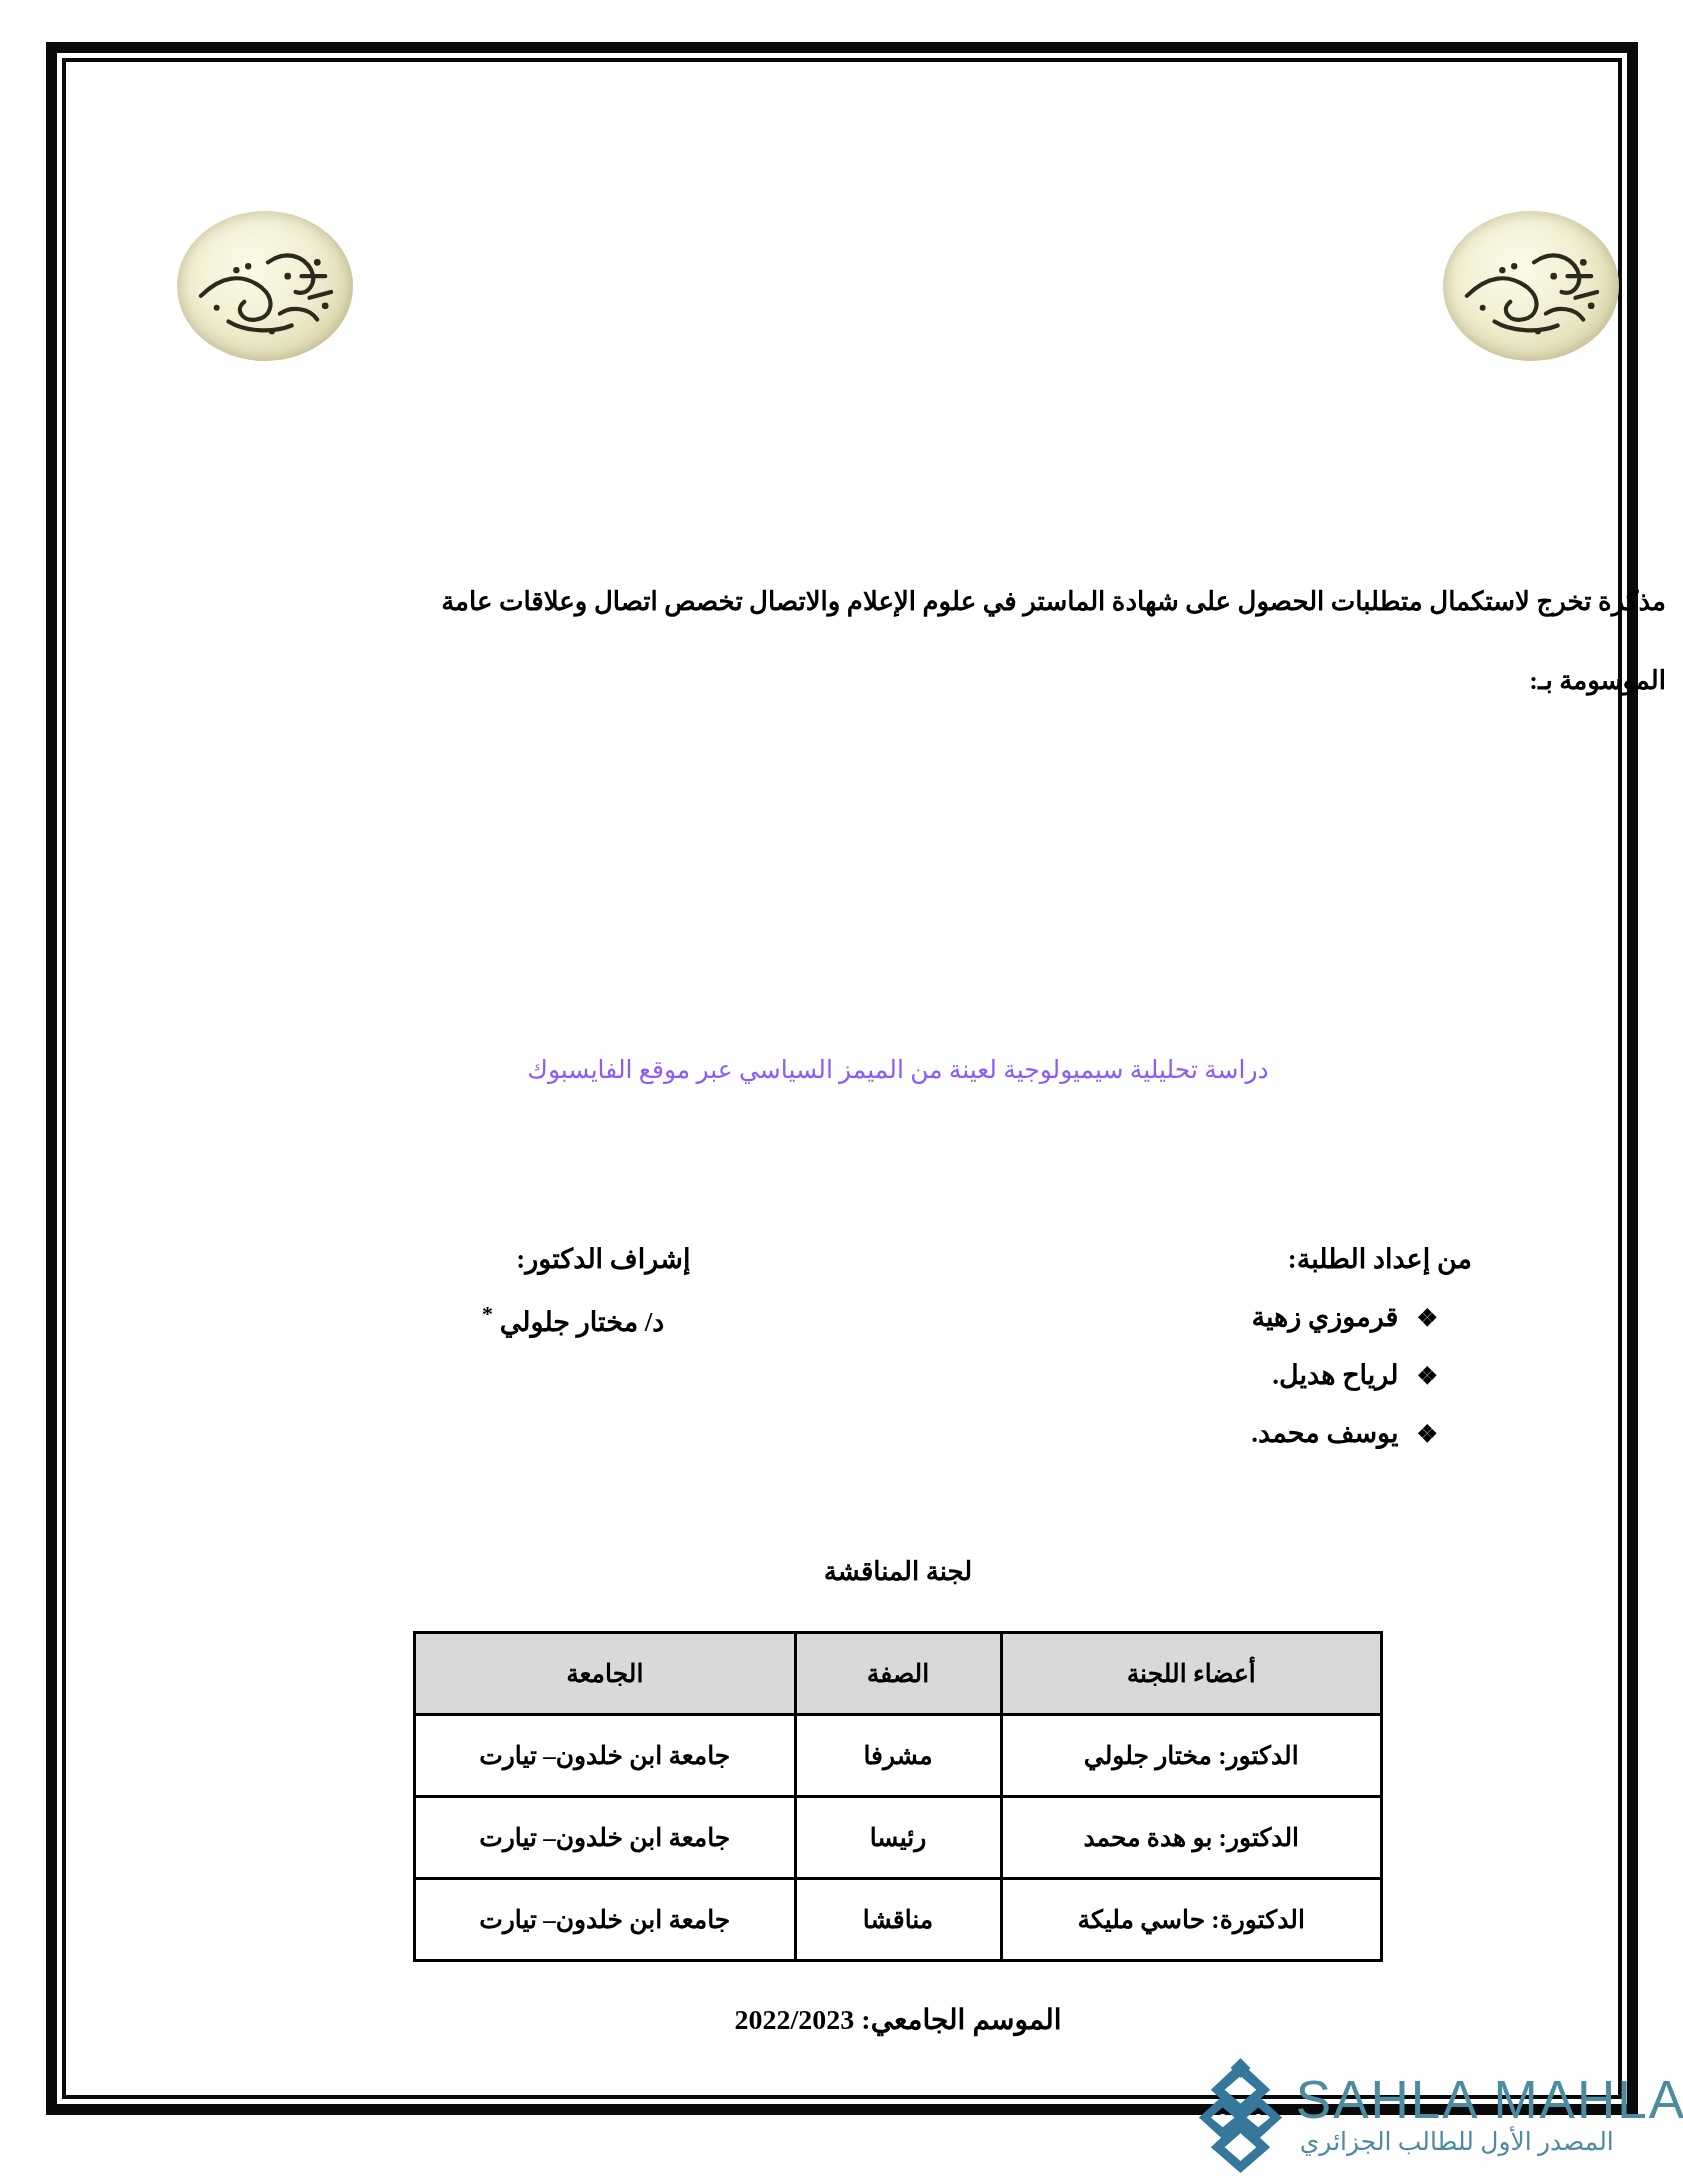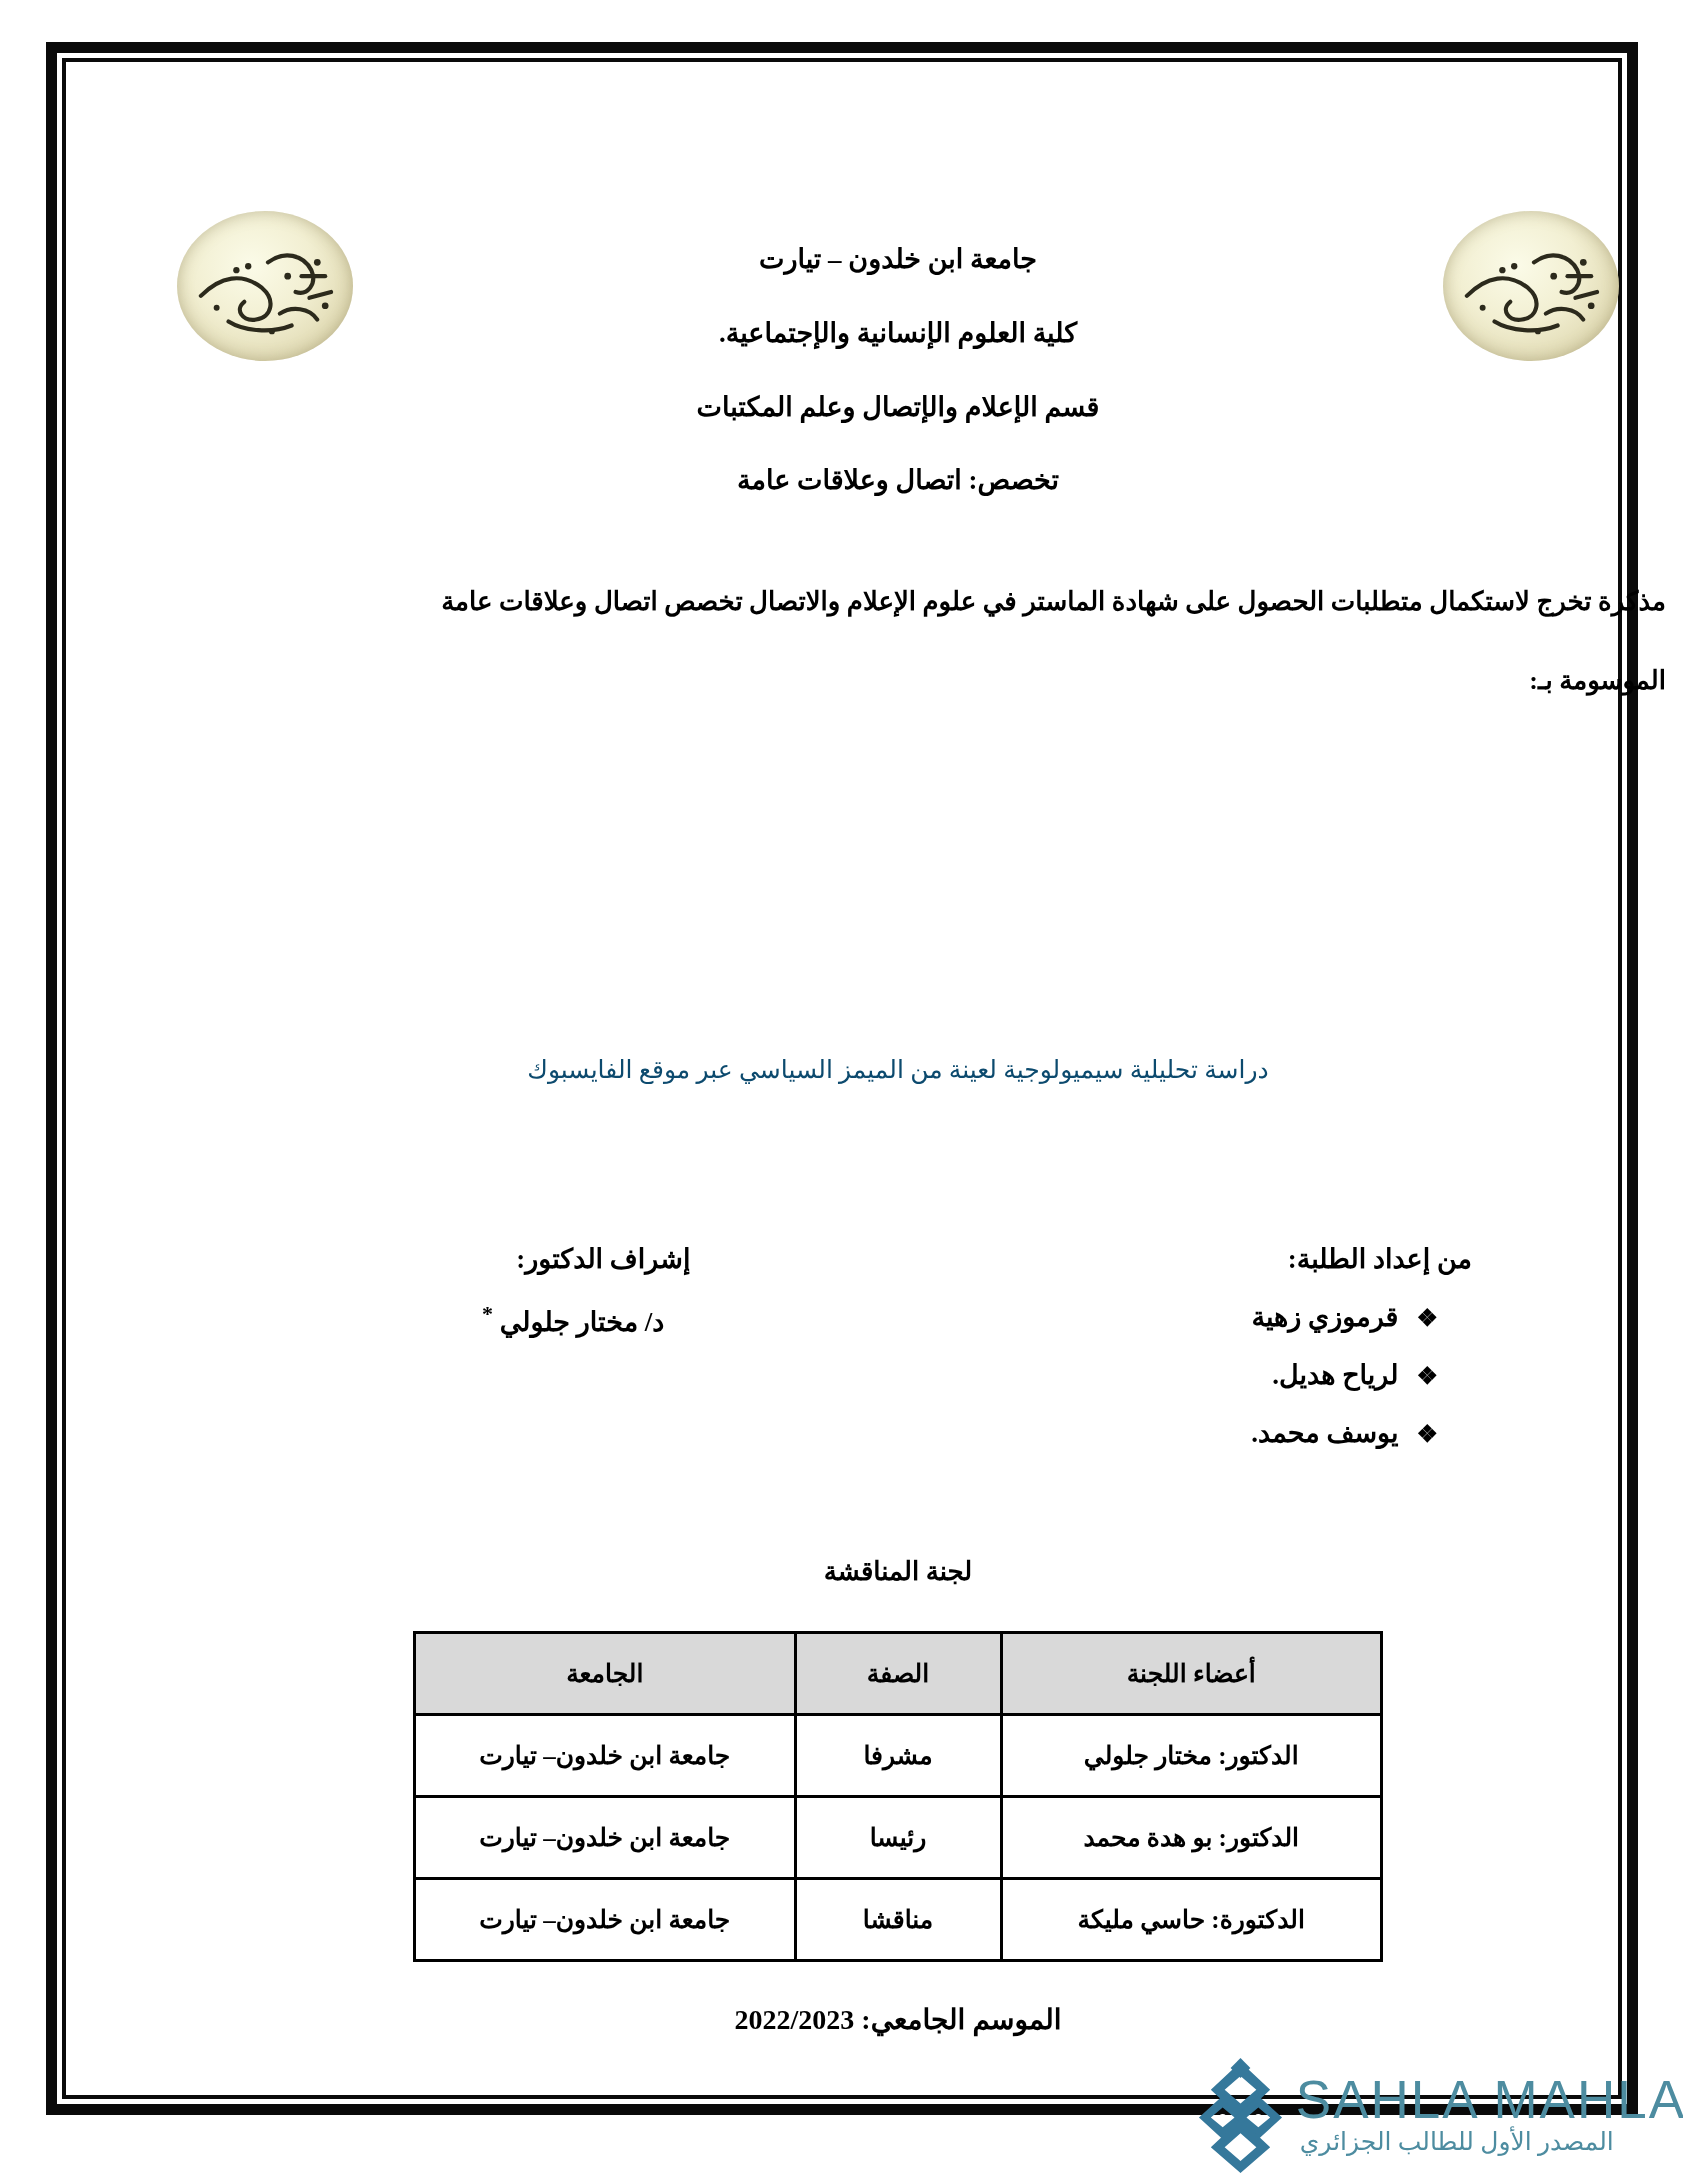--- a/index.html
+++ b/index.html
@@ -113,21 +113,21 @@
   }
 
   .subtitle {
     position: absolute;
     top: 941px;
     left: 0;
     width: 100%;
     text-align: center;
     font-size: 25px;
     font-weight: normal;
-    color: #0c4a6e;
+    color: #8b5cf6;
   }
 
   
   .people {
     position: absolute;
     top: 1129px;
     left: 0;
     width: 100%;
     height: 248px;
   }
@@ -317,26 +317,20 @@
           <circle cx="72" cy="56" r="3.2"></circle>
           <circle cx="112" cy="66" r="3.4"></circle>
           <circle cx="142" cy="52" r="3.4"></circle>
           <circle cx="150" cy="96" r="3.4"></circle>
           <circle cx="96" cy="122" r="3"></circle>
           <circle cx="40" cy="98" r="3"></circle>
         </g>
       </svg>
     </div>
 
-    <div class="header-block">
-      <p class="header-line">جامعة ابن خلدون – تيارت</p>
-      <p class="header-line">كلية العلوم الإنسانية والإجتماعية.</p>
-      <p class="header-line">قسم الإعلام والإتصال وعلم المكتبات</p>
-      <p class="header-line">تخصص: اتصال وعلاقات عامة</p>
-    </div>
 
     <div class="purpose">
       <p class="purpose-main">مذكرة تخرج لاستكمال متطلبات الحصول على شهادة الماستر في علوم الإعلام والاتصال تخصص اتصال وعلاقات عامة</p>
       <p class="purpose-sub">الموسومة بـ:</p>
     </div>
 
     <div class="subtitle">دراسة تحليلية سيميولوجية لعينة من الميمز السياسي عبر موقع الفايسبوك</div>
 
     <div class="people">
 

